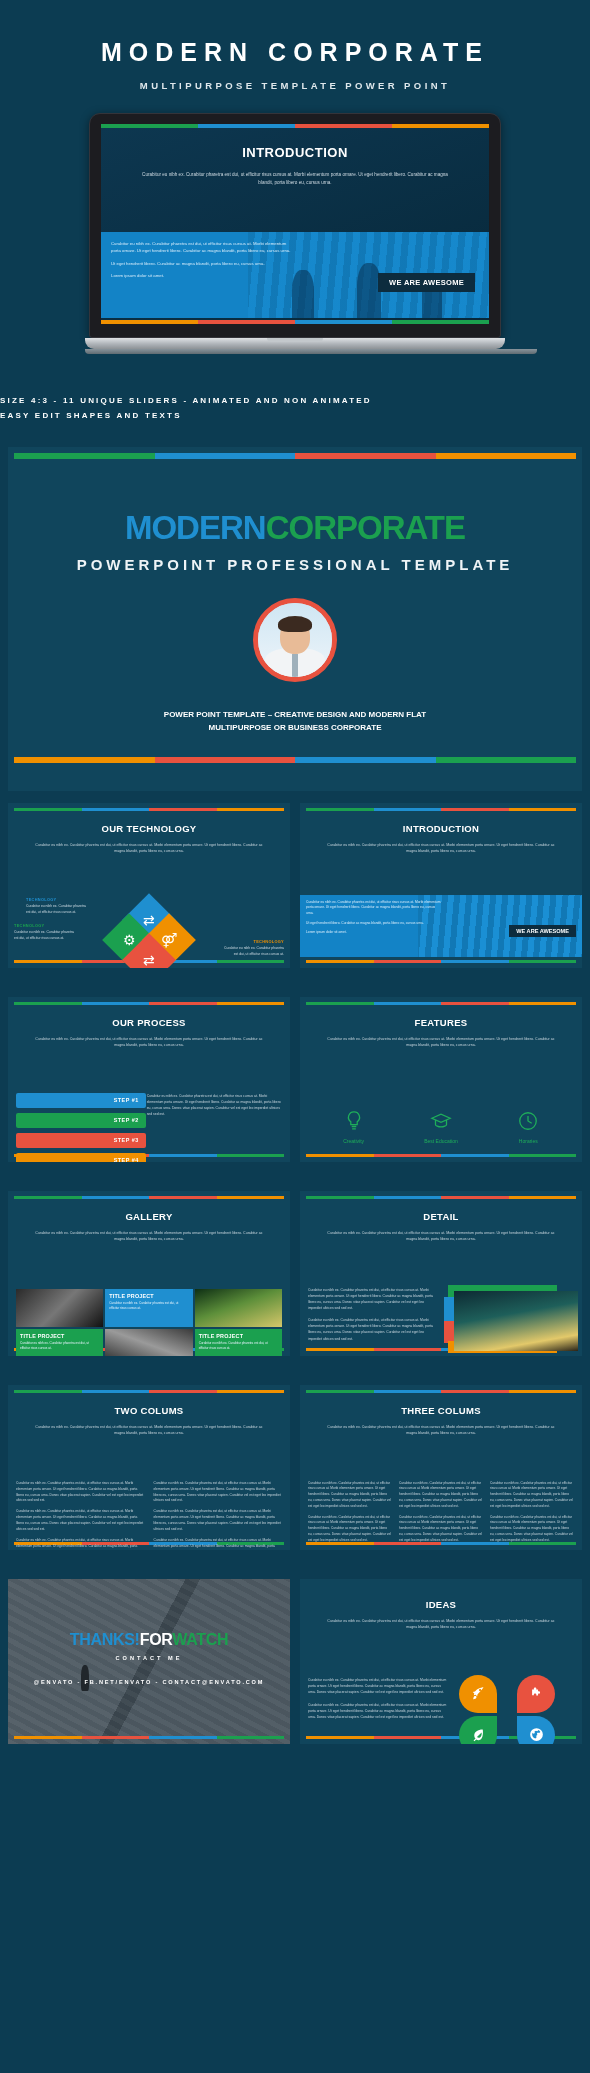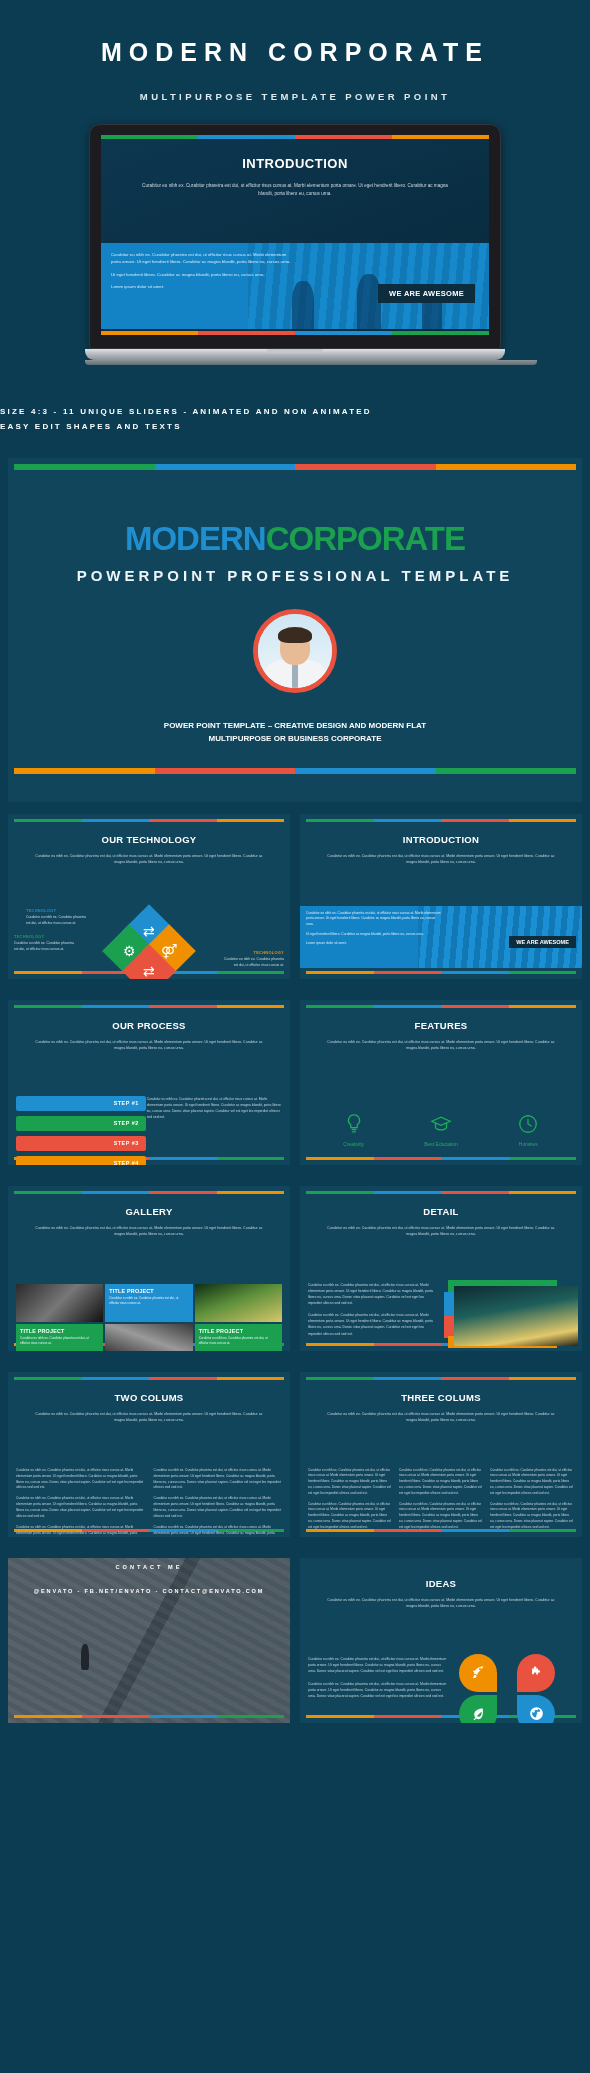--- a/index.html
+++ b/index.html
@@ -10,21 +10,21 @@
     color:#fff; overflow:hidden; position:relative;
   }
   .page { width:590px; height:2073px; position:relative; }
 
   
   .hero { padding-top:38px; text-align:center; }
   .hero-title {
     font-size:25px; font-weight:bold; letter-spacing:7px; color:#ffffff;
   }
   .hero-sub {
-    margin-top:24px; font-size:9.5px; font-weight:bold; letter-spacing:3.4px; color:#dfe8ec;
+    margin-top:13px; font-size:9.5px; font-weight:bold; letter-spacing:3.4px; color:#dfe8ec;
   }
 
   
   .laptop-wrap { margin:22px auto 0; width:420px; position:relative; }
   .laptop-lid {
     width:412px; margin:0 auto; background:#1c1c20;
     border-radius:11px 11px 3px 3px; padding:10px 11px 13px;
     box-shadow:0 2px 10px rgba(0,0,0,.45);
     border:1px solid #34343a;
   }
@@ -91,21 +91,21 @@
   .big-sub { text-align:center; margin-top:9px; font-size:15px; font-weight:bold; letter-spacing:4px; color:#eef4f7; }
   .avatar-wrap { margin:25px auto 0; width:84px; height:84px; border-radius:50%; border:5px solid #e8523f; overflow:hidden; position:relative; background:#cfe3ef; }
   .avatar-wrap .sky { position:absolute; inset:0; background:linear-gradient(#cfe6f3,#eef5fa); }
   .avatar-wrap .suit { position:absolute; left:10%; right:10%; bottom:0; height:38%; background:#f2f4f6; border-radius:42% 42% 0 0; }
   .avatar-wrap .tie { position:absolute; left:46%; bottom:0; width:8%; height:30%; background:#9fb0bb; }
   .avatar-wrap .face { position:absolute; left:30%; top:24%; width:40%; height:46%; background:#e8bb97; border-radius:46% 46% 44% 44%; }
   .avatar-wrap .hair { position:absolute; left:27%; top:18%; width:46%; height:22%; background:#3b2a20; border-radius:50% 50% 30% 30%; }
   .big-caption { text-align:center; margin-top:26px; font-size:8px; font-weight:bold; line-height:1.7; color:#fff; }
 
   
-  .grid { margin:12px 8px 0; display:grid; grid-template-columns:1fr 1fr; gap:21px 10px; }
+  .grid { margin:12px 8px 0; display:grid; grid-template-columns:1fr 1fr; gap:29px 10px; }
   .slide {
     background:#10455c; position:relative; height:165px; overflow:hidden;
     display:flex; flex-direction:column;
   }
   .slide .topbars { padding:5px 6px 0; }
   .slide .topbars .bar4 { margin-bottom:3px; height:3px; }
   .slide .botbars { padding:0 6px 5px; margin-top:auto; }
   .slide .botbars .bar4 { margin-top:3px; height:3px; }
   .s-title { text-align:center; font-size:9.5px; font-weight:bold; margin-top:9px; letter-spacing:.3px; }
   .s-para { margin:8px auto 0; width:82%; text-align:center; font-size:3.6px; line-height:1.8; color:#c8d6de; }
@@ -610,20 +610,23 @@
             <i style="background:#e8523f"></i>
             <i style="background:#1f8fd0"></i>
             <i style="background:#1ba04f"></i>
           </div>
         </div>
     </div>
 
     <div class="slide thanks">
       <div class="bg"></div>
       <div class="walker"></div>
+      <div class="thanks-title">
+        <span class="a">THANKS!</span><span class="b">FOR</span><span class="c">WATCH</span>
+      </div>
       <div class="thanks-sub">CONTACT ME</div>
       <div class="thanks-contact">@ENVATO - FB.NET/ENVATO - CONTACT@ENVATO.COM</div>
       <div class="botbars" style="position:relative">
           <div class="bar4">
             <i style="background:#f09000"></i>
             <i style="background:#e8523f"></i>
             <i style="background:#1f8fd0"></i>
             <i style="background:#1ba04f"></i>
           </div>
         </div>

